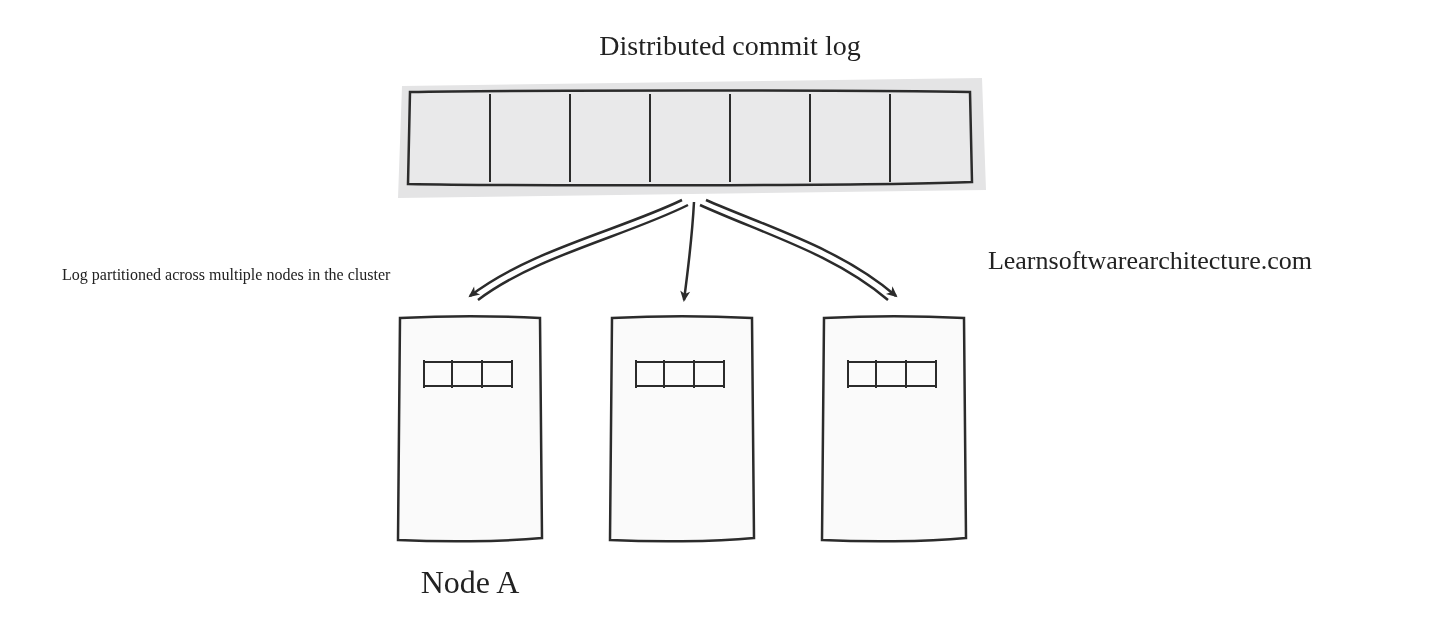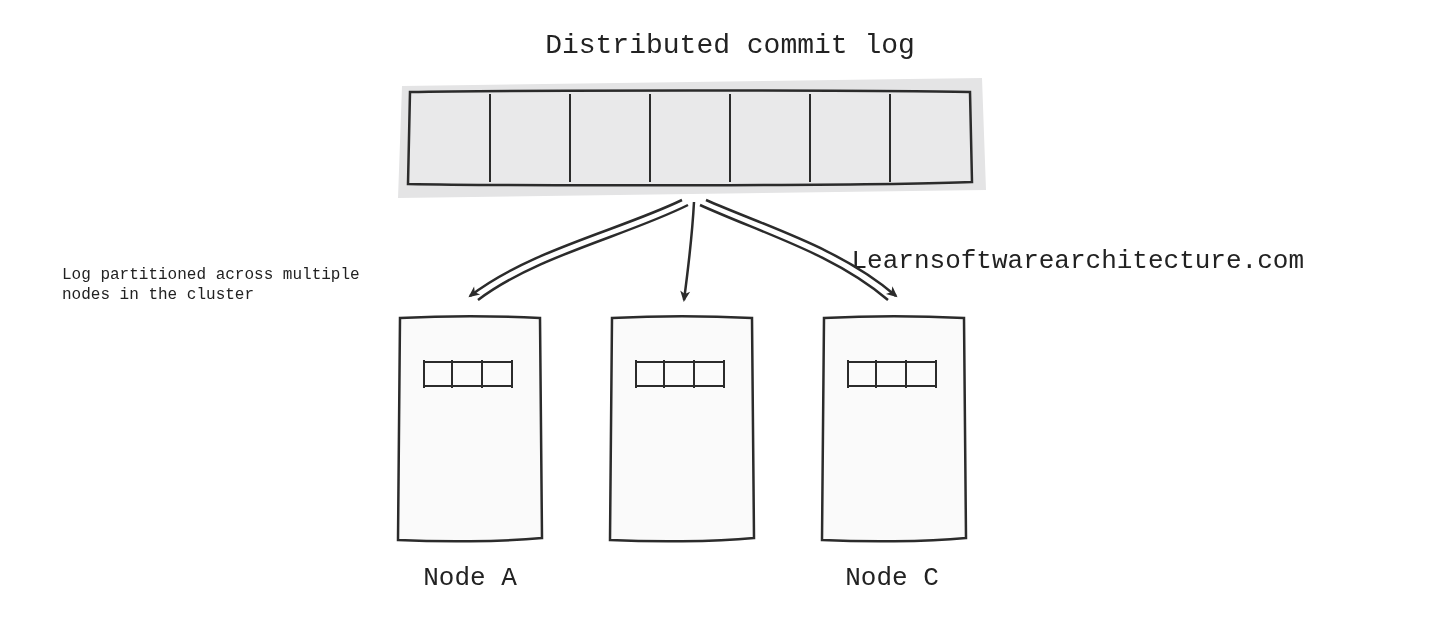--- a/index.html
+++ b/index.html
@@ -9,21 +9,20 @@
     height: 644px;
     background: #ffffff;
     font-family: "Comic Sans MS", "Segoe Script", "Bradley Hand", cursive;
     color: #222;
     overflow: hidden;
   }
   .stage {
     position: relative;
     width: 1364px;
     height: 644px;
-    font-family: Liberation Mono, monospace;
   }
   .label {
     position: absolute;
     font-size: 16px;
     line-height: 1.25;
     white-space: pre;
   }
   .title {
     font-size: 28px;
     text-align: center;
@@ -31,26 +30,26 @@
     left: 450px;
     top: 28px;
   }
   .caption {
     left: 62px;
     top: 265px;
     width: 340px;
     white-space: normal;
   }
   .attribution {
-    right: 60px;
+    right: 52px;
     top: 245px;
     font-size: 26px;
   }
   .node-label {
-    font-size: 26px;
+    font-size: 32px;
     text-align: center;
     width: 140px;
   }
   .node-a-label { left: 400px; top: 562px; }
   .node-b-label { left: 610px; top: 562px; }
   .node-c-label { left: 822px; top: 562px; }
   svg.diagram {
     position: absolute;
     left: 0;
     top: 0;
@@ -62,21 +61,20 @@
 <body>
 <div class="stage">
 
 <div class="label title">Distributed commit log</div>
 
 <div class="label caption">Log partitioned across multiple nodes in the cluster</div>
 
 <div class="label attribution">Learnsoftwarearchitecture.com</div>
 
 <div class="label node-label node-a-label">Node A</div>
-<div class="label node-label node-c-label">Node C</div>
 
 <svg class="diagram" viewBox="0 0 1456 644">
 
   <defs>
     <marker id="arrowhead" markerWidth="14" markerHeight="14" refX="10" refY="6" orient="auto" markerUnits="userSpaceOnUse">
       <path d="M1,1 L12,6 L1,11 L4,6 Z" fill="#2b2b2b"></path>
     </marker>
   </defs>
 
   <g>

